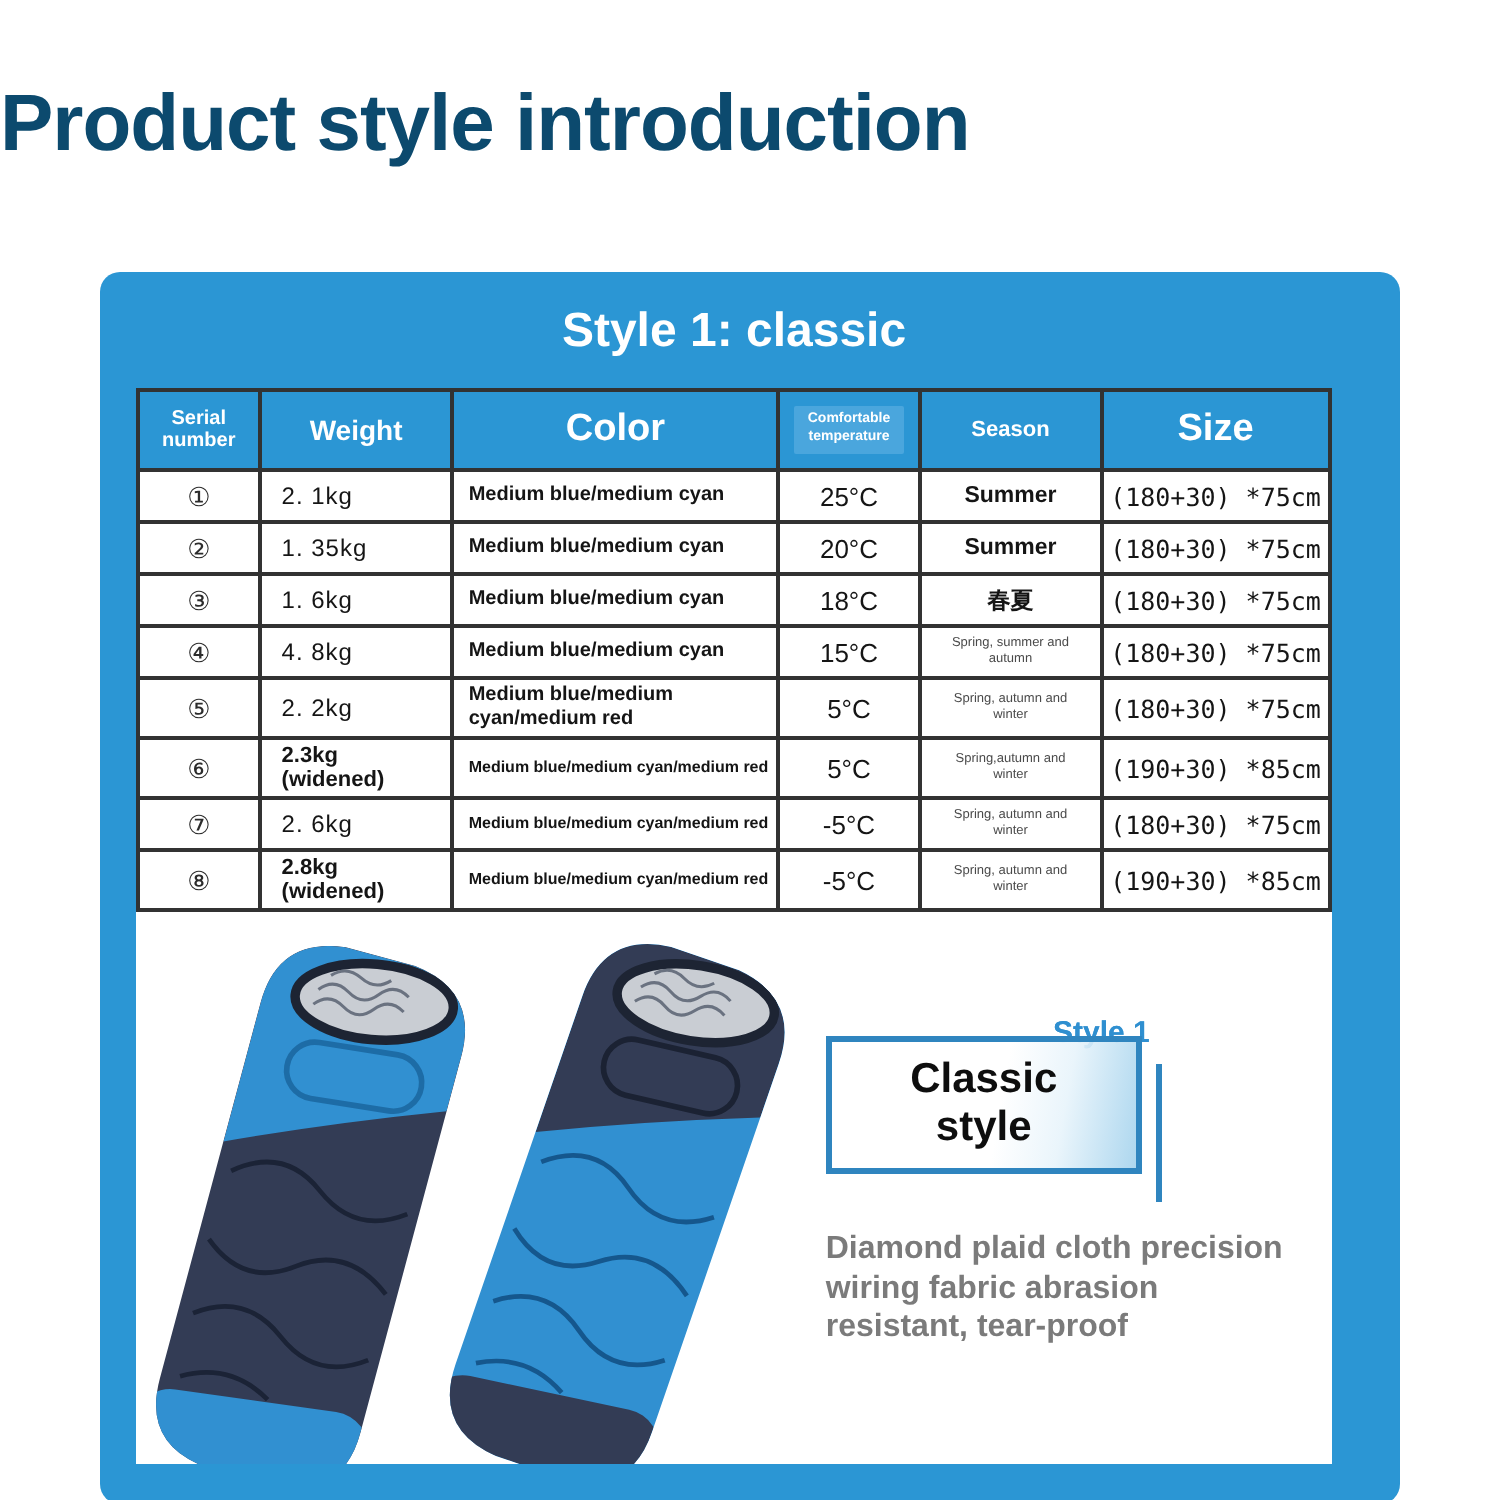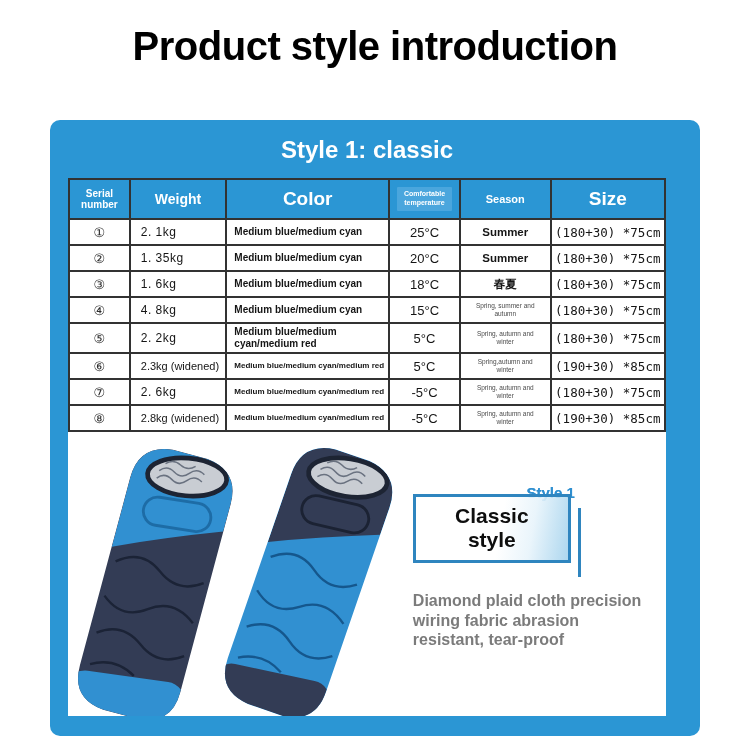--- a/index.html
+++ b/index.html
@@ -2,26 +2,26 @@
 <html><head>
 <meta charset="utf-8">
 <style>
   html,body{margin:0;padding:0;}
   body{
     width:750px;height:750px;background:#ffffff;
     font-family:"Liberation Sans", sans-serif;
     overflow:hidden;
   }
   .page-title{
-    text-align:center;
-    color:#000000;
+    text-align:left;
+    color:#0c4a6e;
     font-size:40px;
     font-weight:bold;
     letter-spacing:-0.5px;
-    margin:22px 0 0 0;
+    margin:38px 0 0 0;
     height:48px;
     line-height:48px;
   }
   .panel{
     box-sizing:border-box;
     width:650px;height:616px;
     margin:50px auto 0;
     background:#2b96d4;
     border-radius:10px;
     padding:10px 34px 20px 18px;
@@ -54,21 +54,21 @@
     margin:4px 7px;padding:3px 1px;border-radius:1px;
   }
   .th-season{font-size:11px;}
   .th-size{font-size:19px;}
   tbody td{
     background:#ffffff;color:#151515;
     text-align:center;height:20px;padding:2px 3px;
   }
   .c-serial{font-size:13px;color:#2c2c2c;}
   .c-weight{text-align:left;padding-left:10px;font-size:12px;letter-spacing:0.5px;}
-  .c-weight.widened{font-size:11px;font-weight:normal;letter-spacing:0;}
+  .c-weight.widened{font-size:11px;font-weight:bold;letter-spacing:0;}
   .c-color{font-size:10px;font-weight:bold;text-align:left;padding-left:7px;line-height:1.2;}
   .c-color.md{font-size:10px;}
   .c-color.xs{font-size:8px;}
   .c-temp{font-size:13px;}
   .c-season{font-size:11.5px;font-weight:bold;}
   .c-season.xs{
     font-size:6.5px;font-weight:normal;color:#4a4a4a;
     line-height:1.2;padding:0 14px;
   }
   .c-size{font-size:12.5px;font-family:"DejaVu Sans Mono", monospace;}

